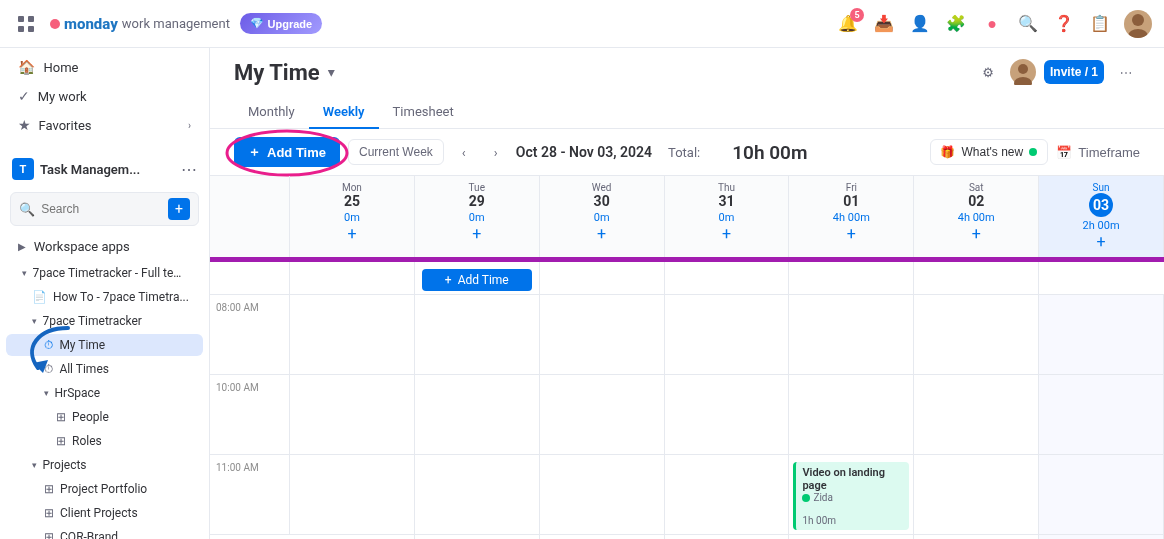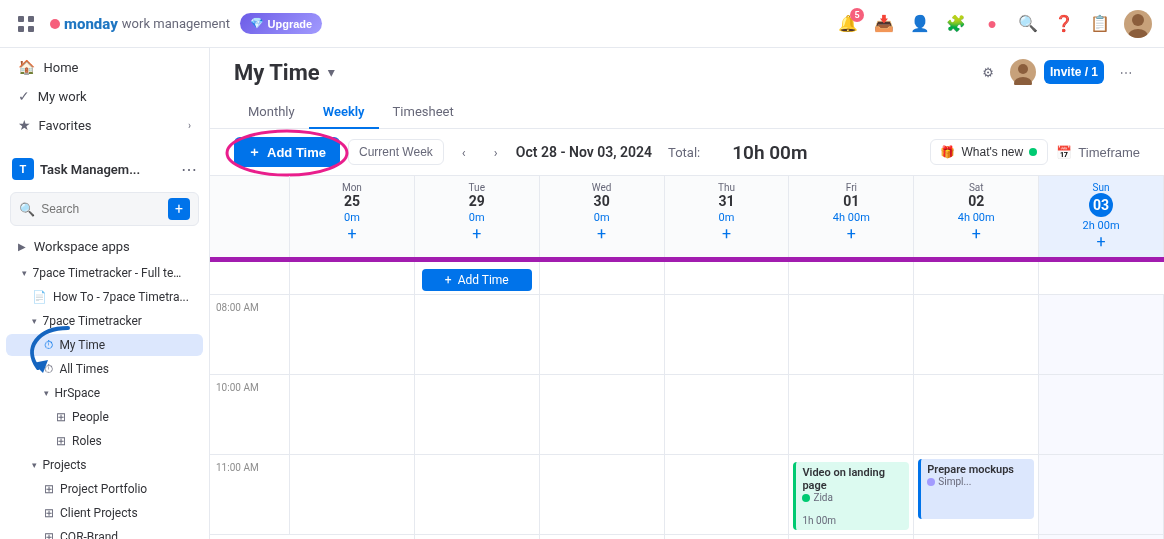--- a/index.html
+++ b/index.html
@@ -415,29 +415,20 @@
                 <div class="event-time">1h 00m</div>
               </div>
             </div>
             <div class="day-slot"></div>
 
           </div>
 
           <div class="day-col">
             <div class="day-slot"></div>
             <div class="day-slot"></div>
-            <div class="day-slot" style="align-items:flex-start;padding:4px;">
-              <div class="event-block blue" style="width:100%;min-height:60px;">
-                <div class="event-title">Prepare mockups</div>
-                <div class="event-sub">
-                  <span class="event-dot" style="background:#a29bfe;"></span>
-                  <span>Simpl...</span>
-                </div>
-              </div>
-            </div>
             <div class="day-slot"></div>
 
           </div>
 
           <div class="day-col" style="background:#f8f9ff;">
             <div class="day-slot"></div>
             <div class="day-slot"></div>
             <div class="day-slot"></div>
             <div class="day-slot"></div>
 

